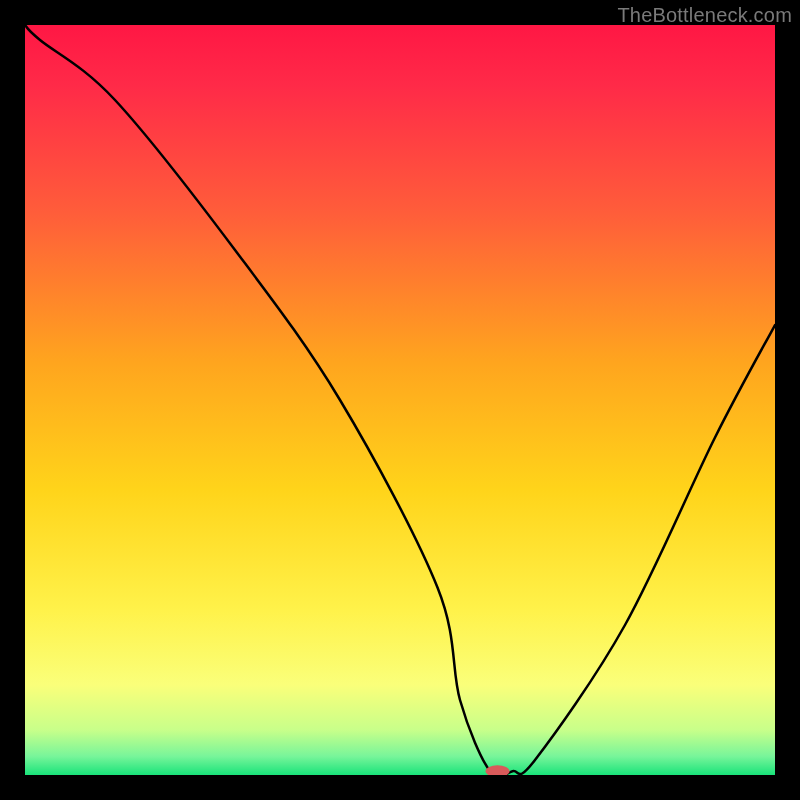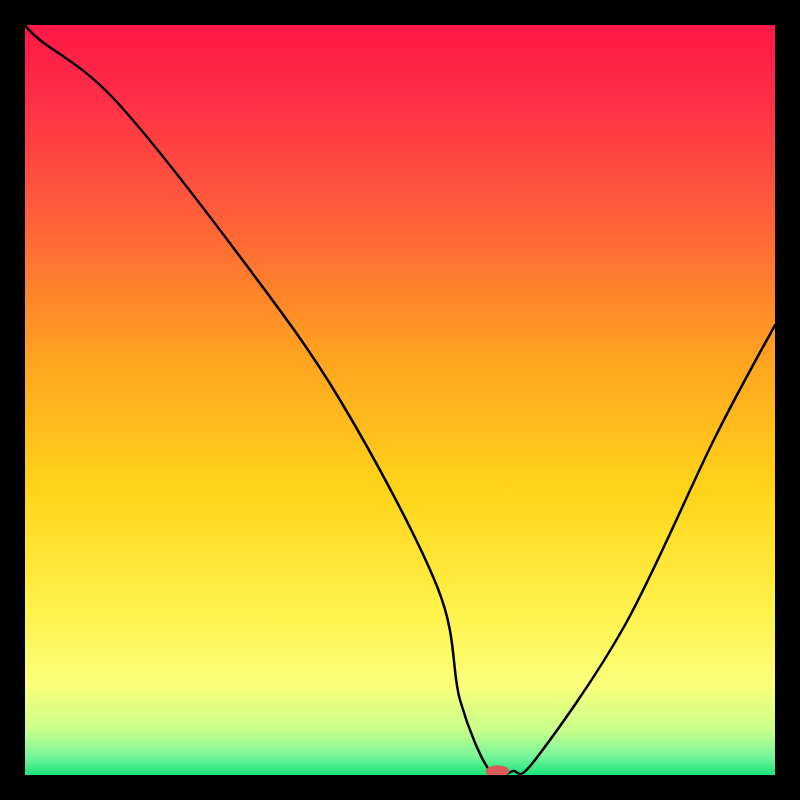--- a/index.html
+++ b/index.html
@@ -37,20 +37,21 @@
   .plot svg {
     display: block;
     width: 750px;
     height: 750px;
   }
 </style>
 </head>
 <body>
 
 <div class="frame">
+  <div class="watermark">TheBottleneck.com</div>
   <div class="plot">
     <svg id="chart-svg" viewBox="0 0 750 750" preserveAspectRatio="none">
       <defs>
         <linearGradient id="bg-grad" x1="0" y1="0" x2="0" y2="1">
             <stop offset="0%" stop-color="#ff1744"></stop>
             <stop offset="8%" stop-color="#ff2a48"></stop>
             <stop offset="25%" stop-color="#ff5d3a"></stop>
             <stop offset="45%" stop-color="#ffa51e"></stop>
             <stop offset="62%" stop-color="#ffd41a"></stop>
             <stop offset="78%" stop-color="#fff24a"></stop>

